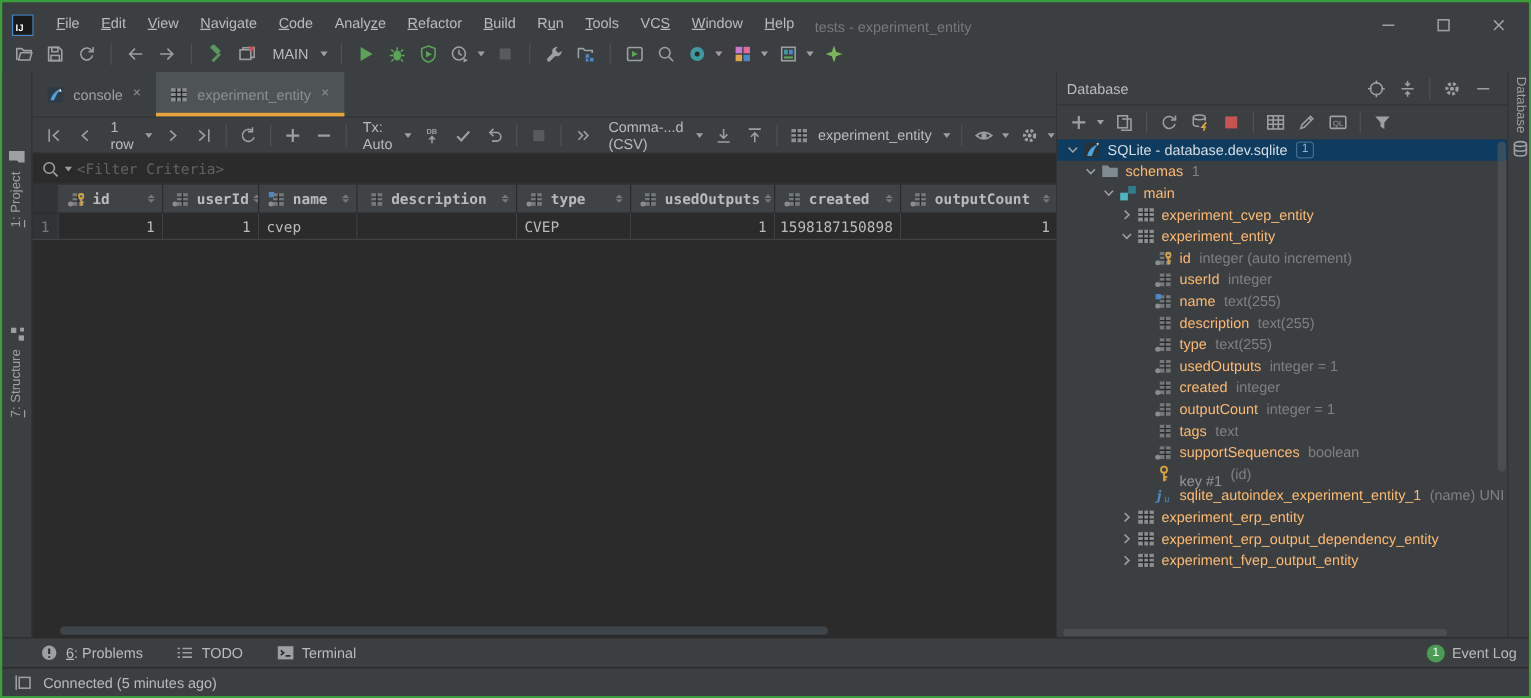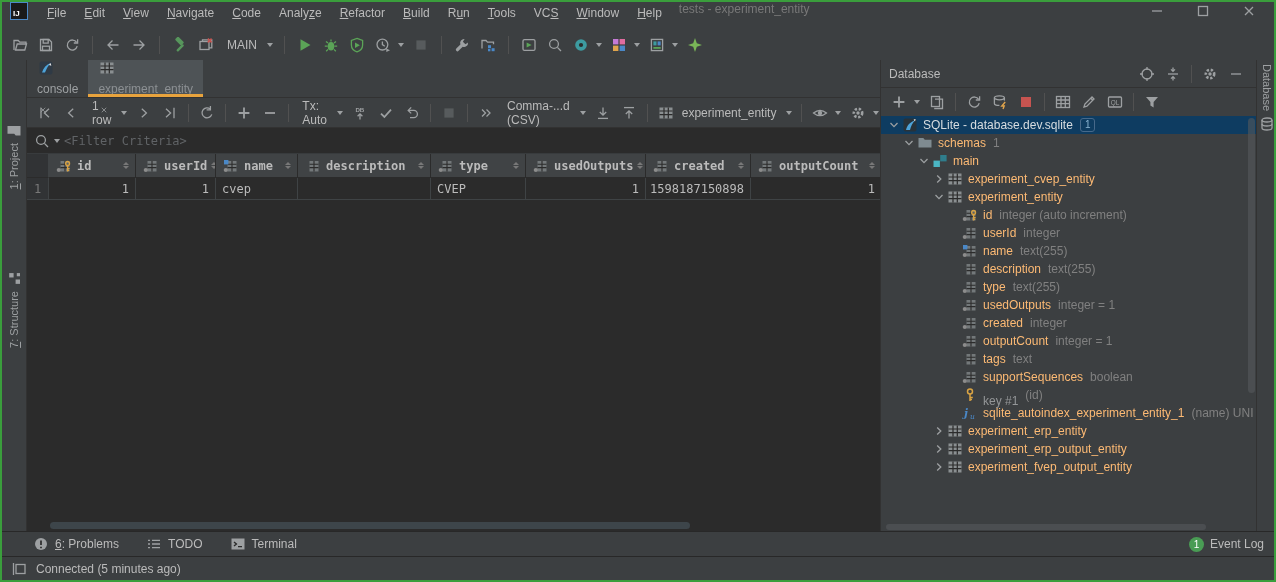--- a/index.html
+++ b/index.html
@@ -12,21 +12,21 @@
   }
   .app { width:100%; height:100%; display:flex; flex-direction:column; background:#3c3f41; }
   .ic { display:inline-flex; align-items:center; justify-content:center; width:18px; height:16px; flex:none; }
   .ic svg { display:block; }
   .st { stroke:#9da0a2; fill:none; stroke-width:1.3; }
   .st2 { stroke:#9da0a2; fill:none; stroke-width:1.8; }
   .stg { stroke:#5ba457; fill:none; stroke-width:1.3; }
   u { text-decoration:underline; }
 
   
-  .titlebar { height:28px; display:flex; align-items:flex-start; padding:0 8px; flex:none; }
+  .titlebar { height:28px; display:flex; align-items:flex-end; padding:0 8px; flex:none; }
   .logo { width:18px; height:18px; margin-right:10px; background:#1a1a1a; border:1px solid #4a88c7;
           color:#fff; font-size:8px; font-weight:bold; display:flex; align-items:flex-end; padding:1px 2px; }
   .menubar { display:flex; }
   .menu-item { padding:4px 9px; color:#bbbbbb; cursor:default; }
   .win-title { color:#787878; margin-left:8px; }
   .win-controls { margin-left:auto; display:flex; align-items:center; gap:28px; padding-right:8px; }
   .win-btn { width:18px; height:18px; display:flex; align-items:center; justify-content:center; }
 
   
   .toolbar { height:30px; display:flex; align-items:center; padding:0 6px; flex:none; gap:2px; }
@@ -42,21 +42,21 @@
   .content { flex:1; display:flex; min-height:0; }
   .stripe { background:#3c3f41; position:relative; flex:none; }
   .stripe.left { width:25px; border-right:1px solid #323232; }
   .stripe.right { width:18px; border-left:1px solid #323232; }
   .stripe-btn { position:absolute; display:flex; align-items:center; gap:5px; color:#9da0a2; font-size:11px; }
   .stripe.left .stripe-btn { left:3px; writing-mode:vertical-rl; transform:rotate(180deg); }
   .stripe.right .stripe-btn { left:1px; writing-mode:vertical-rl; }
 
   .editor { flex:1; display:flex; flex-direction:column; min-width:0; background:#2b2b2b; }
   .tabbar { height:38px; background:#3c3f41; display:flex; align-items:stretch; border-bottom:1px solid #323232; flex:none; }
-  .tab { display:flex; gap:6px; padding:0 10px; color:#9da0a2; position:relative;flex-direction:column; }
+  .tab { display:flex; align-items:center; gap:6px; padding:0 10px; color:#9da0a2; position:relative; }
   .tab.active { background:#4e5356; color:#8c9093; }
   .tab.active::after { content:""; position:absolute; left:0; right:0; bottom:0; height:3px; background:#e8a33d; }
   .tab .close { opacity:.8; }
 
   .gridbar { height:30px; background:#3c3f41; display:flex; align-items:center; padding:0 6px; border-bottom:1px solid #323232; flex:none; overflow:hidden; }
   .filterrow { height:26px; background:#2b2b2b; display:flex; align-items:center; padding:0 6px; border-bottom:1px solid #383b3d; flex:none;
                font-family:"DejaVu Sans Mono", monospace; }
   .filter-text { color:#606366; margin-left:4px; }
 
   .gridarea { flex:1; position:relative; background:#2b2b2b; overflow:hidden; font-family:"DejaVu Sans Mono", monospace; }
@@ -1102,21 +1102,21 @@
                   <path d="M6.2 4.5 L9.8 8 L6.2 11.5" class="st"></path>
                 </svg>
               </span>
             </span>
     <span class="ic">
               <svg width="16" height="16" viewBox="0 0 16 16">
                 <rect x="1.5" y="2.5" width="13" height="11" fill="#8a8f91"></rect>
                 <path d="M1.5 6 H14.5 M1.5 9.6 H14.5 M6 2.5 V13.5 M10.3 2.5 V13.5" stroke="#2b2b2b" stroke-width="1.2"></path>
               </svg>
             </span>
-    <span class="tlabel">experiment_erp_output_entity</span>
+    <span class="tlabel">experiment_erp_output_dependency_entity</span>
 
   </div>
           <div class="tree-row" style="padding-left:50px">
     <span class="tchev">
               <span class="ic">
                 <svg width="16" height="16" viewBox="0 0 16 16">
                   <path d="M6.2 4.5 L9.8 8 L6.2 11.5" class="st"></path>
                 </svg>
               </span>
             </span>

